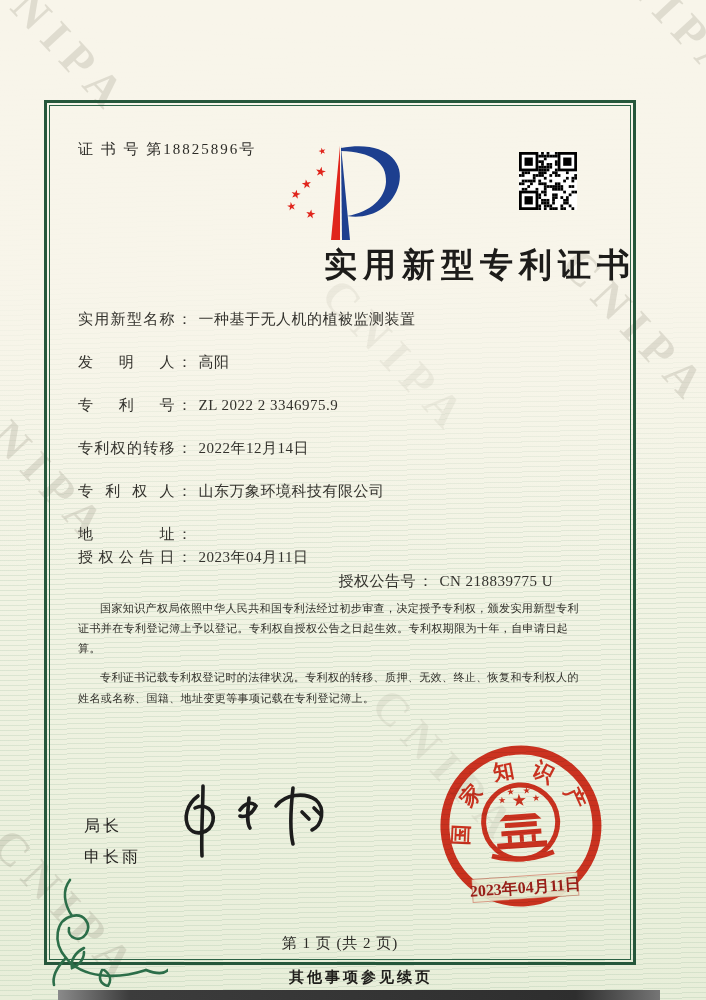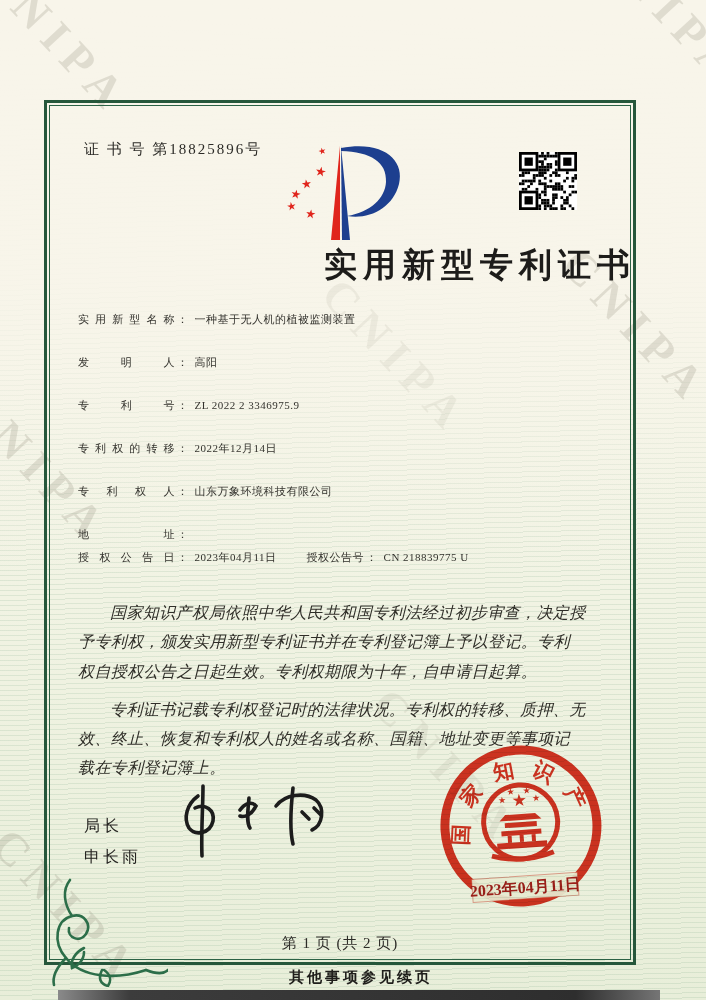--- a/index.html
+++ b/index.html
@@ -9,33 +9,33 @@
     background:
       linear-gradient(180deg, rgba(248,245,234,1) 0%, rgba(248,245,234,.92) 28%, rgba(248,245,234,0) 58%),
       repeating-linear-gradient(178.5deg, rgba(110,160,125,.16) 0 1px, rgba(0,0,0,0) 1px 5px),
       linear-gradient(180deg,#f8f5ea 0%,#f1f3e3 60%,#e8eed9 100%);
   }
   .wm{position:absolute;font-weight:bold;font-size:46px;letter-spacing:10px;
       color:#8c8775;opacity:.22;transform:rotate(47deg);pointer-events:none;white-space:nowrap;}
   .frame{position:absolute;left:44px;top:100px;width:592px;height:865px;
       border:3px solid #26573b;box-sizing:border-box;}
   .frame::after{content:"";position:absolute;inset:2px;border:1px solid #2c6245;}
-  .cert-no{position:absolute;left:84px;top:140px;font-size:15px;letter-spacing:2px;color:#2c2b27;}
+  .cert-no{position:absolute;left:78px;top:140px;font-size:15px;letter-spacing:2px;color:#2c2b27;}
   .logo{position:absolute;left:283px;top:138px;}
   .qr{position:absolute;left:519px;top:152px;width:58px;height:58px;background:#fff;}
   .title{position:absolute;left:44px;top:243px;width:592px;text-align:right;
       font-size:33px;font-weight:bold;letter-spacing:6px;color:#1d1c1a;}
   .fields{position:absolute;left:78px;top:308px;width:512px;color:#33322d;}
-  .frow{display:flex;font-size:11px;line-height:23px;margin-bottom:20px;letter-spacing:.5px;}
+  .frow{display:flex;font-size:15px;line-height:23px;margin-bottom:20px;letter-spacing:.5px;}
   .frow .lab{width:97px;flex:none;text-align:justify;text-align-last:justify;}
   .frow .col{flex:none;margin:0 6px 0 2px;}
   .frow.addr{margin-bottom:0;}
-  .pair2{margin-left:30px;display:flex;}
-  .paras{position:absolute;left:78px;top:598px;width:508px;font-size:16px;line-height:1.83;
-      color:#2f2e28;font-style:italic;letter-spacing:.4px;}
+  .pair2{margin-left:30px;display:flex;margin-top:24px;}
+  .paras{position:absolute;left:78px;top:598px;width:508px;font-size:11px;line-height:1.83;
+      color:#2f2e28;letter-spacing:.4px;}
   .paras p{margin:0 0 9px 0;text-indent:2em;}
   .signer{position:absolute;left:84px;top:810px;font-size:16px;line-height:31px;
       letter-spacing:3px;color:#242320;}
   .sig{position:absolute;left:168px;top:780px;}
   .seal{position:absolute;left:434px;top:740px;transform:rotate(-4deg);opacity:.95;mix-blend-mode:multiply;}
   .page-num{position:absolute;left:44px;top:934px;width:592px;text-align:center;
       font-size:15px;color:#2c2b27;letter-spacing:1px;}
   .foot-note{position:absolute;left:0;top:968px;width:706px;text-align:center;
       font-size:15px;font-weight:bold;letter-spacing:3px;color:#1f1e1b;margin-left:8px;}
   .photo-edge{position:absolute;left:58px;right:46px;bottom:0;height:10px;

